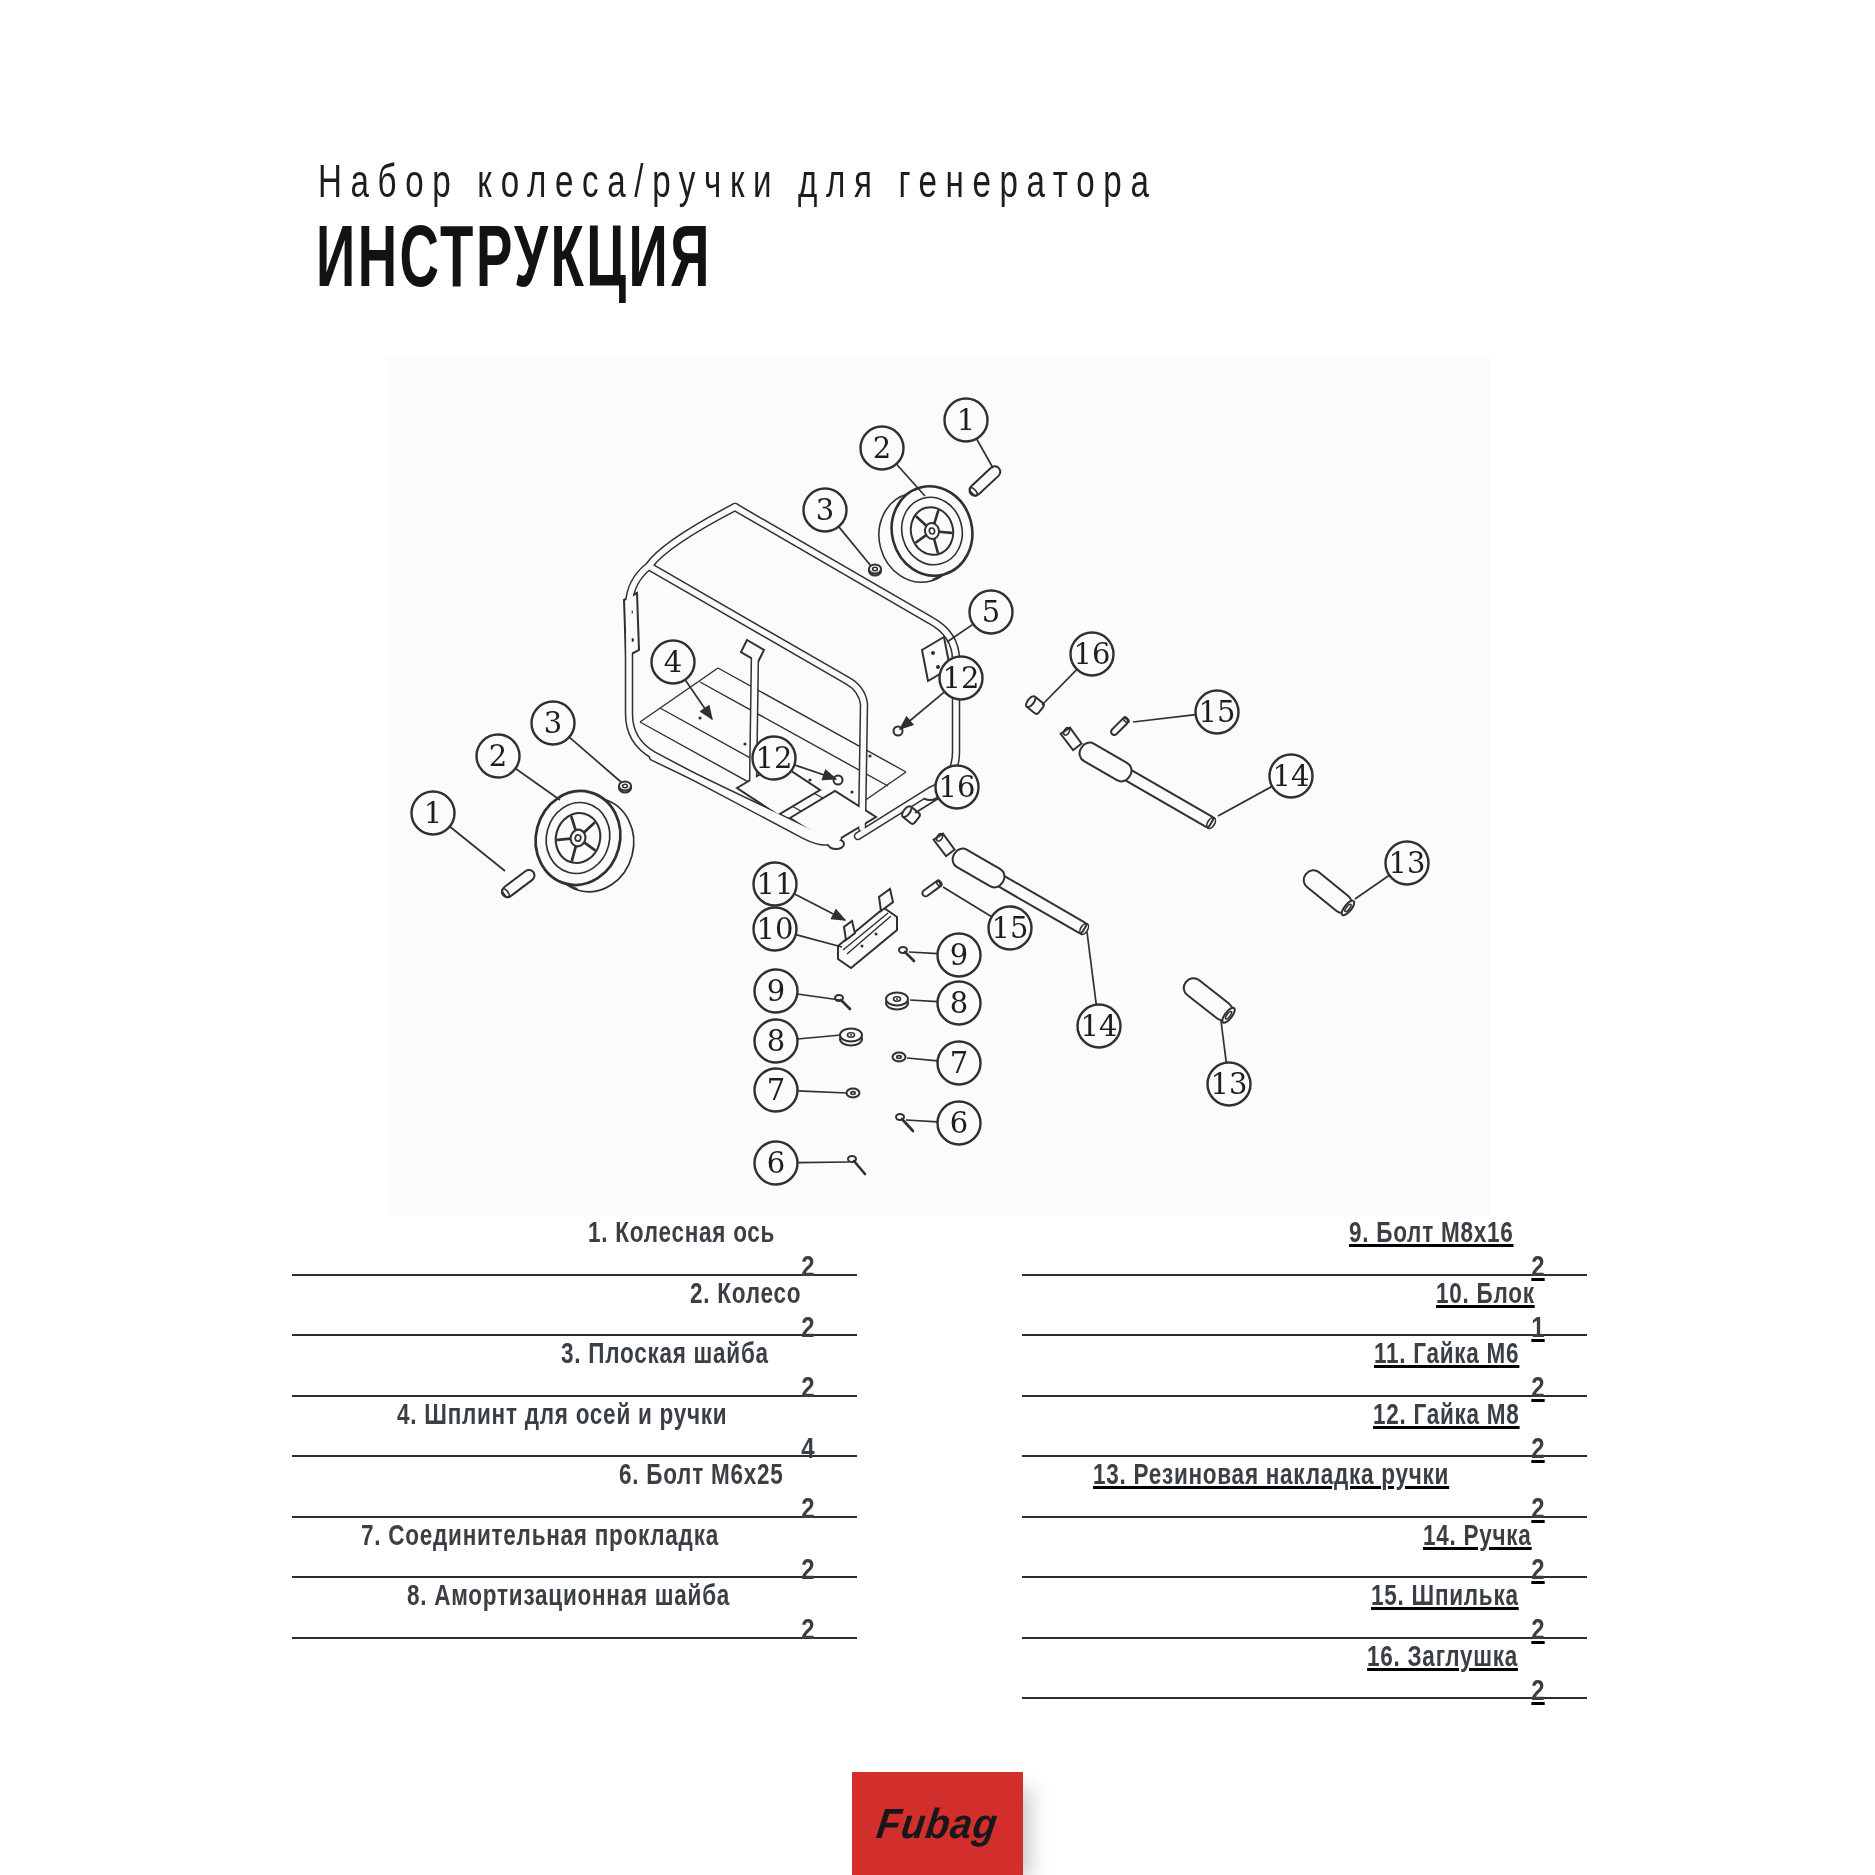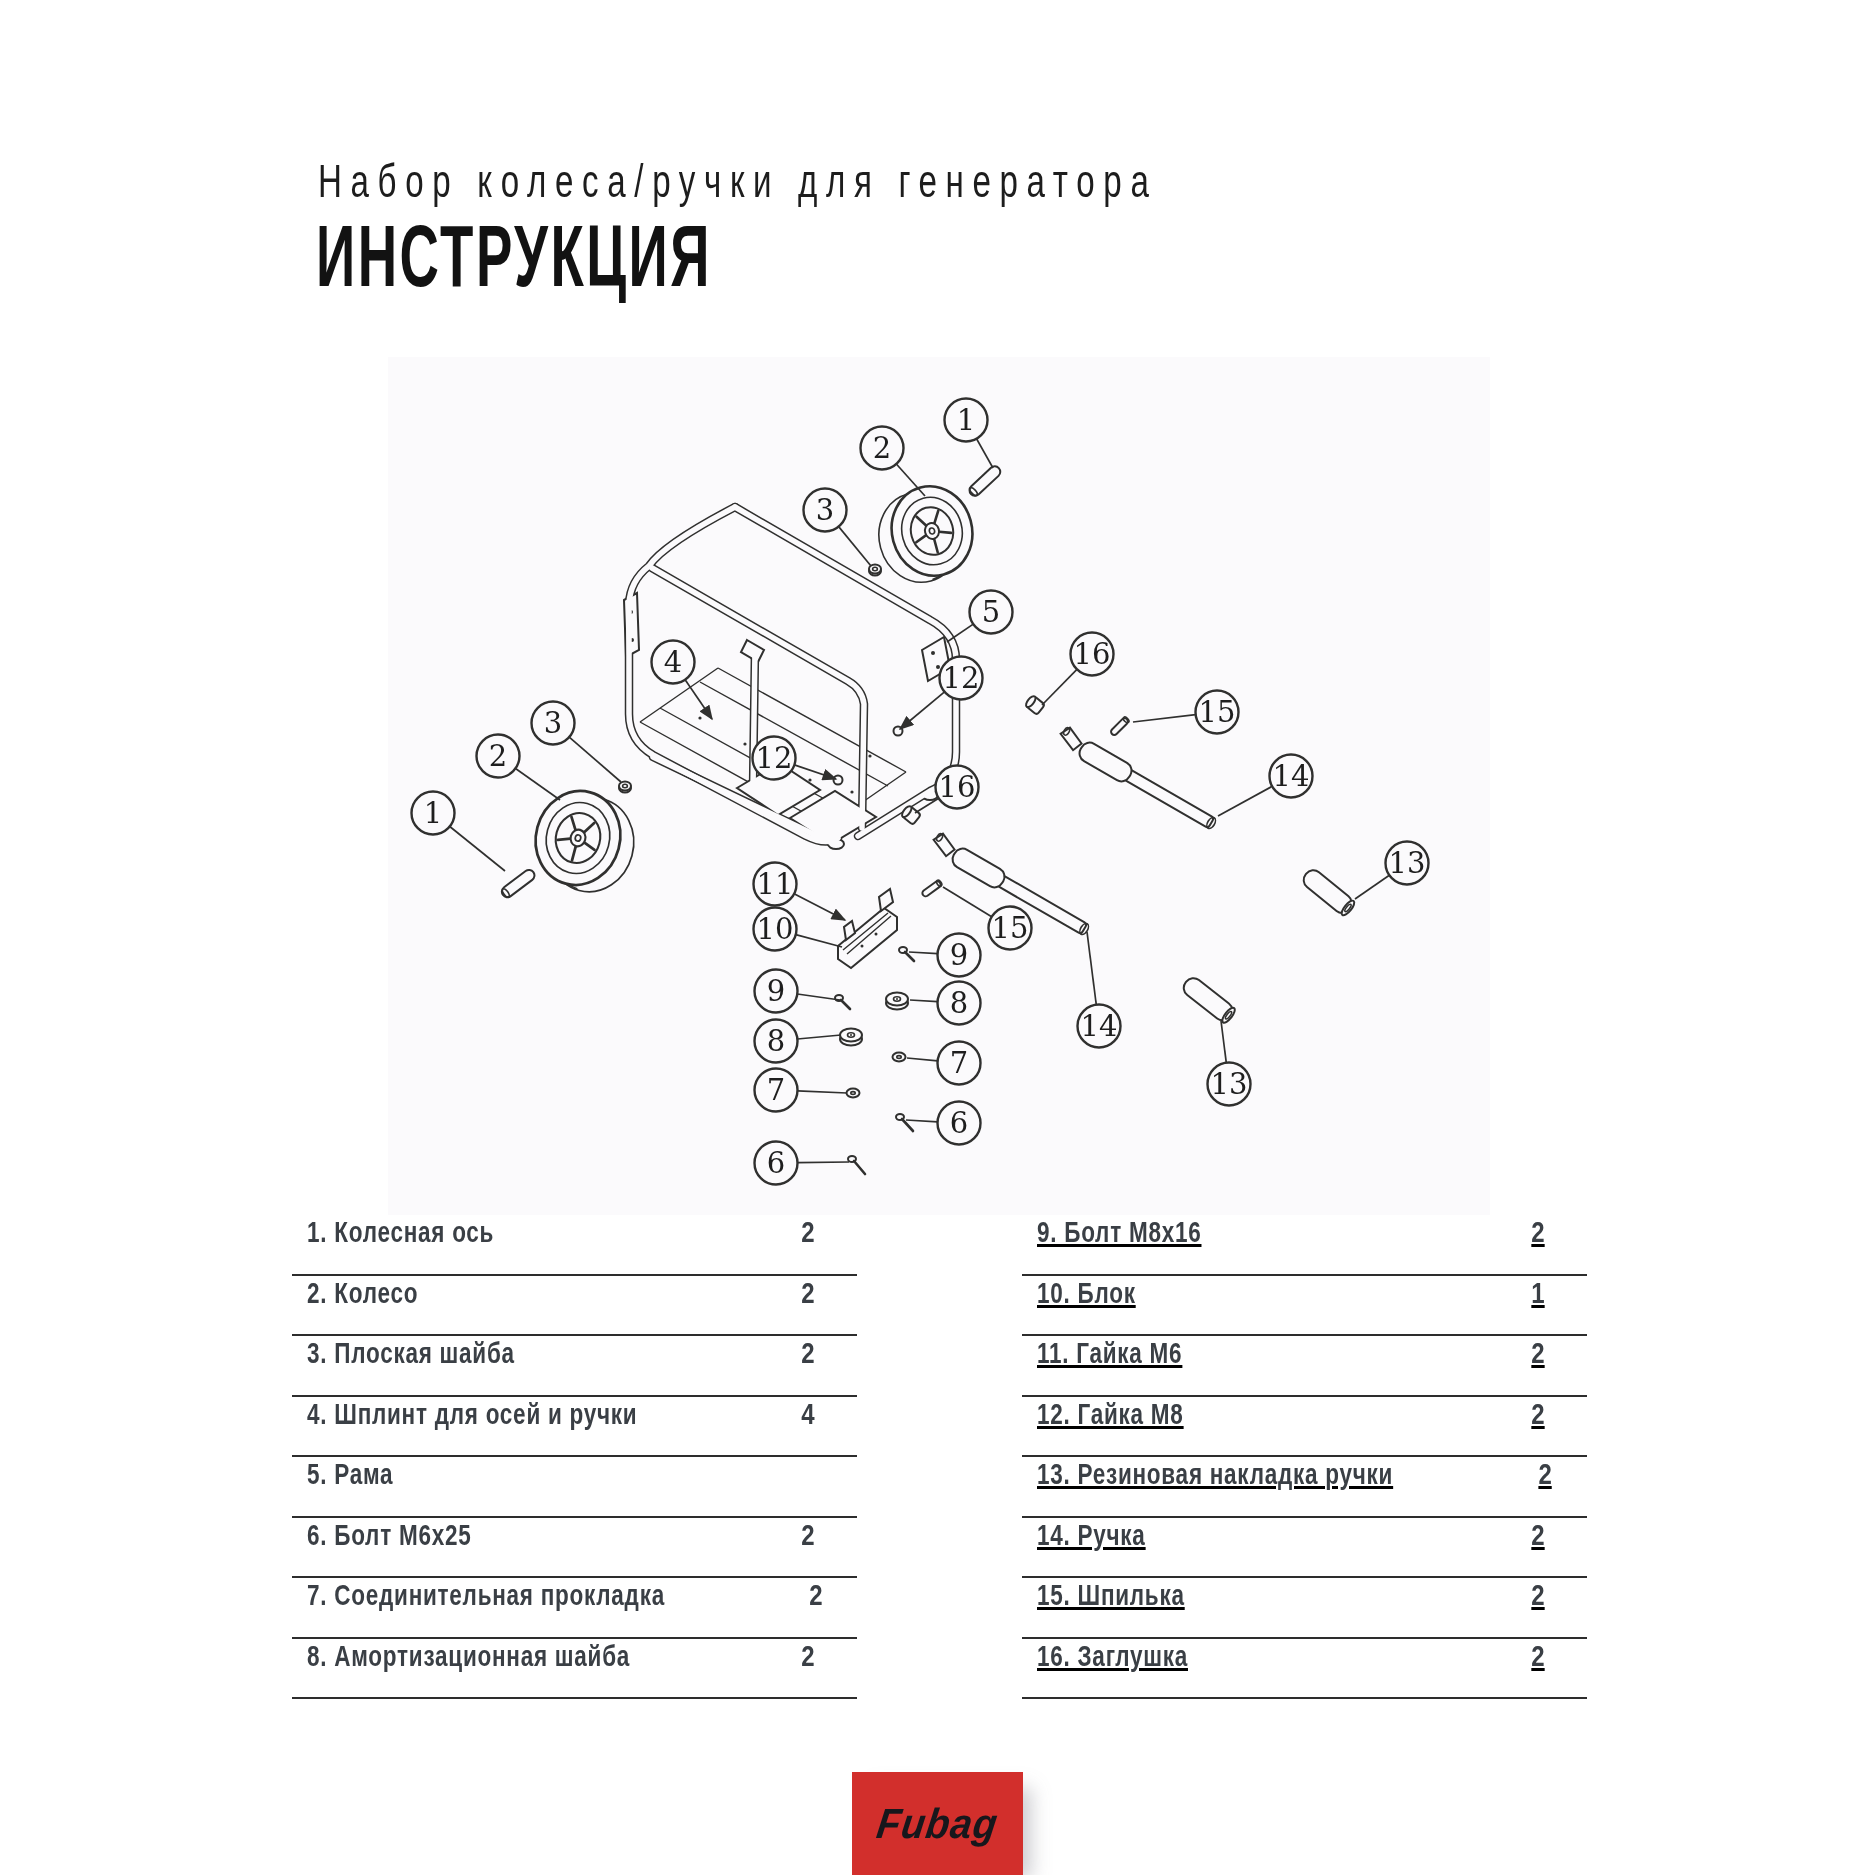--- a/index.html
+++ b/index.html
@@ -32,21 +32,21 @@
   .leader{stroke:#30302f;stroke-width:1.7;fill:none;}
   .callout-circle{fill:#fbfafc;stroke:#30302f;stroke-width:2.4;}
   .callout-num{font-family:"DejaVu Serif",serif;font-size:29px;fill:#1e1e1e;text-anchor:middle;}
 
   
   .col{position:absolute;top:1215px;width:565px;}
   .col-left{left:292px;}
   .col-right{left:1022px;text-decoration:underline;}
   .prow{
     box-sizing:border-box;height:60.5px;border-bottom:2px solid #2d2d2d;
-    display:flex;align-items:flex-start;justify-content:space-between;padding-right:14px;
+    display:flex;align-items:flex-end;justify-content:space-between;padding-right:14px;flex-direction:column;
   }
   .pname{
     font-size:30px;font-weight:bold;color:#3a3f45;letter-spacing:1px;white-space:nowrap;
     transform:scaleX(.75);transform-origin:left center;padding-left:20px;
   }
   .pqty{
     font-size:30px;font-weight:bold;color:#3a3f45;width:70px;text-align:center;
     transform:scaleX(.8);transform-origin:center center;
   }
 
@@ -424,24 +424,20 @@
       </div>
       <div class="prow">
         <div class="pname">3. Плоская шайба</div>
         <div class="pqty">2</div>
       </div>
       <div class="prow">
         <div class="pname">4. Шплинт для осей и ручки</div>
         <div class="pqty">4</div>
       </div>
       <div class="prow">
-        <div class="pname">5. Рама</div>
-        <div class="pqty"></div>
-      </div>
-      <div class="prow">
         <div class="pname">6. Болт М6х25</div>
         <div class="pqty">2</div>
       </div>
       <div class="prow">
         <div class="pname">7. Соединительная прокладка</div>
         <div class="pqty">2</div>
       </div>
       <div class="prow">
         <div class="pname">8. Амортизационная шайба</div>
         <div class="pqty">2</div>

